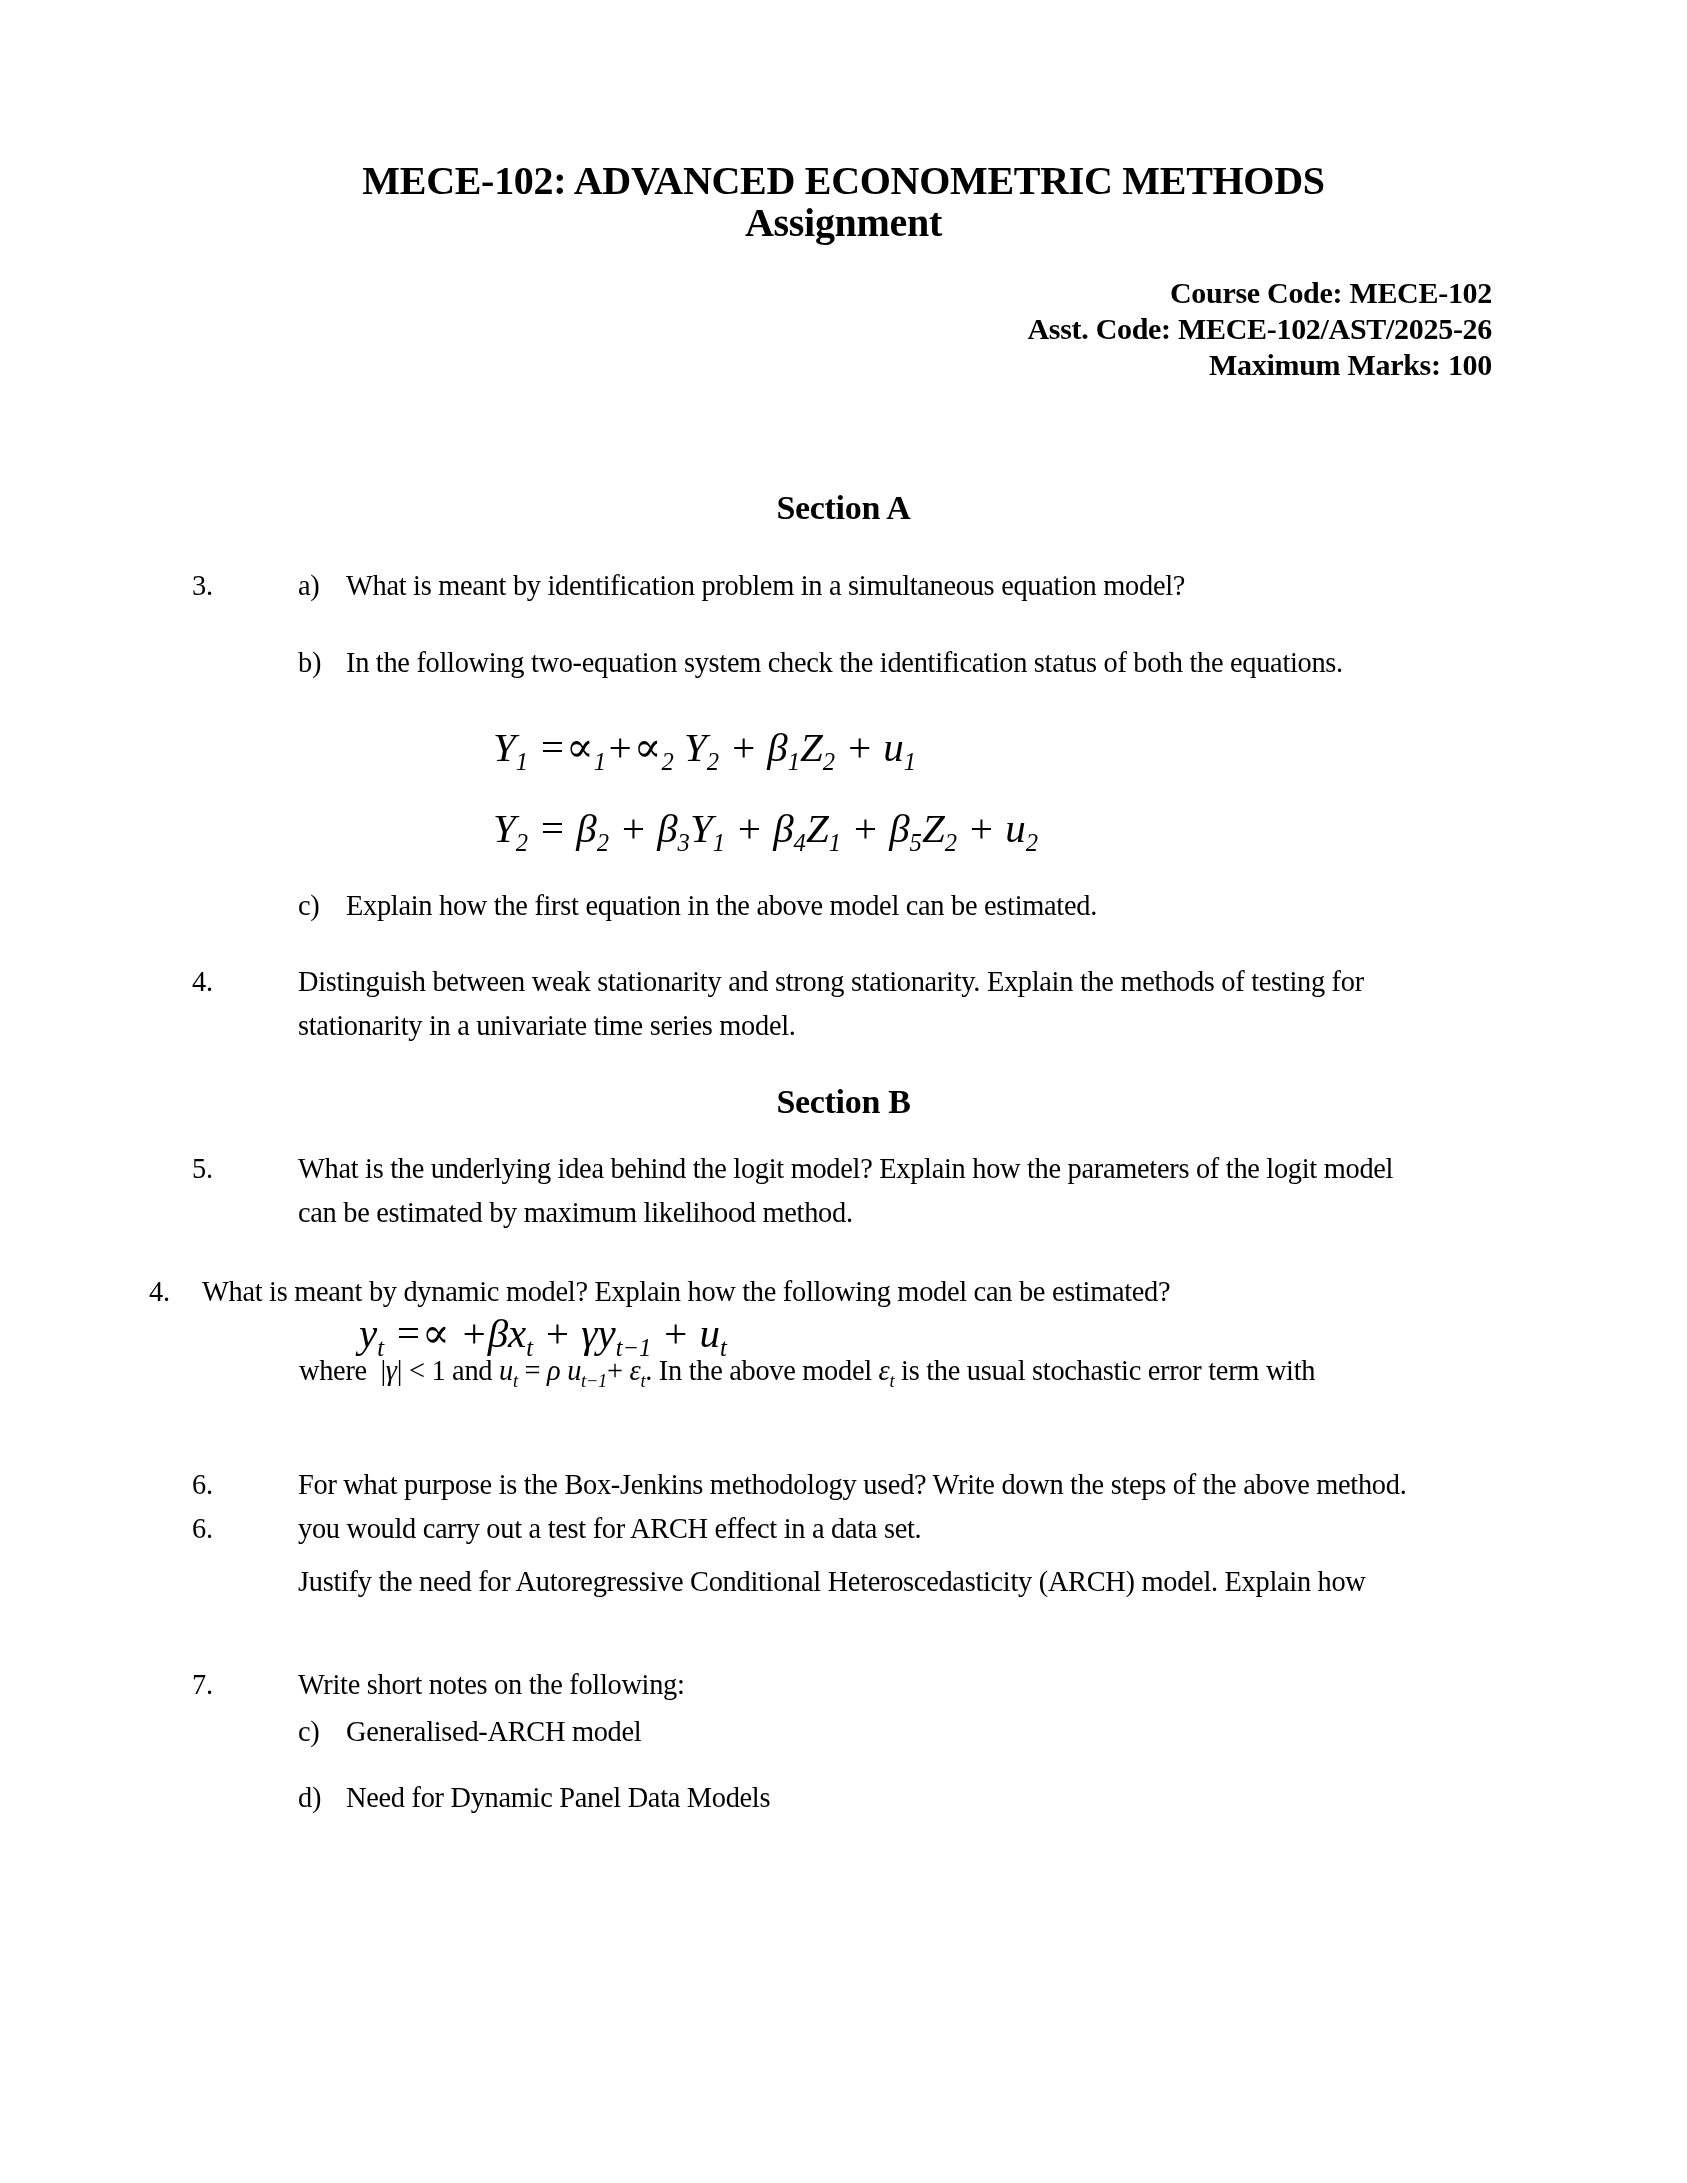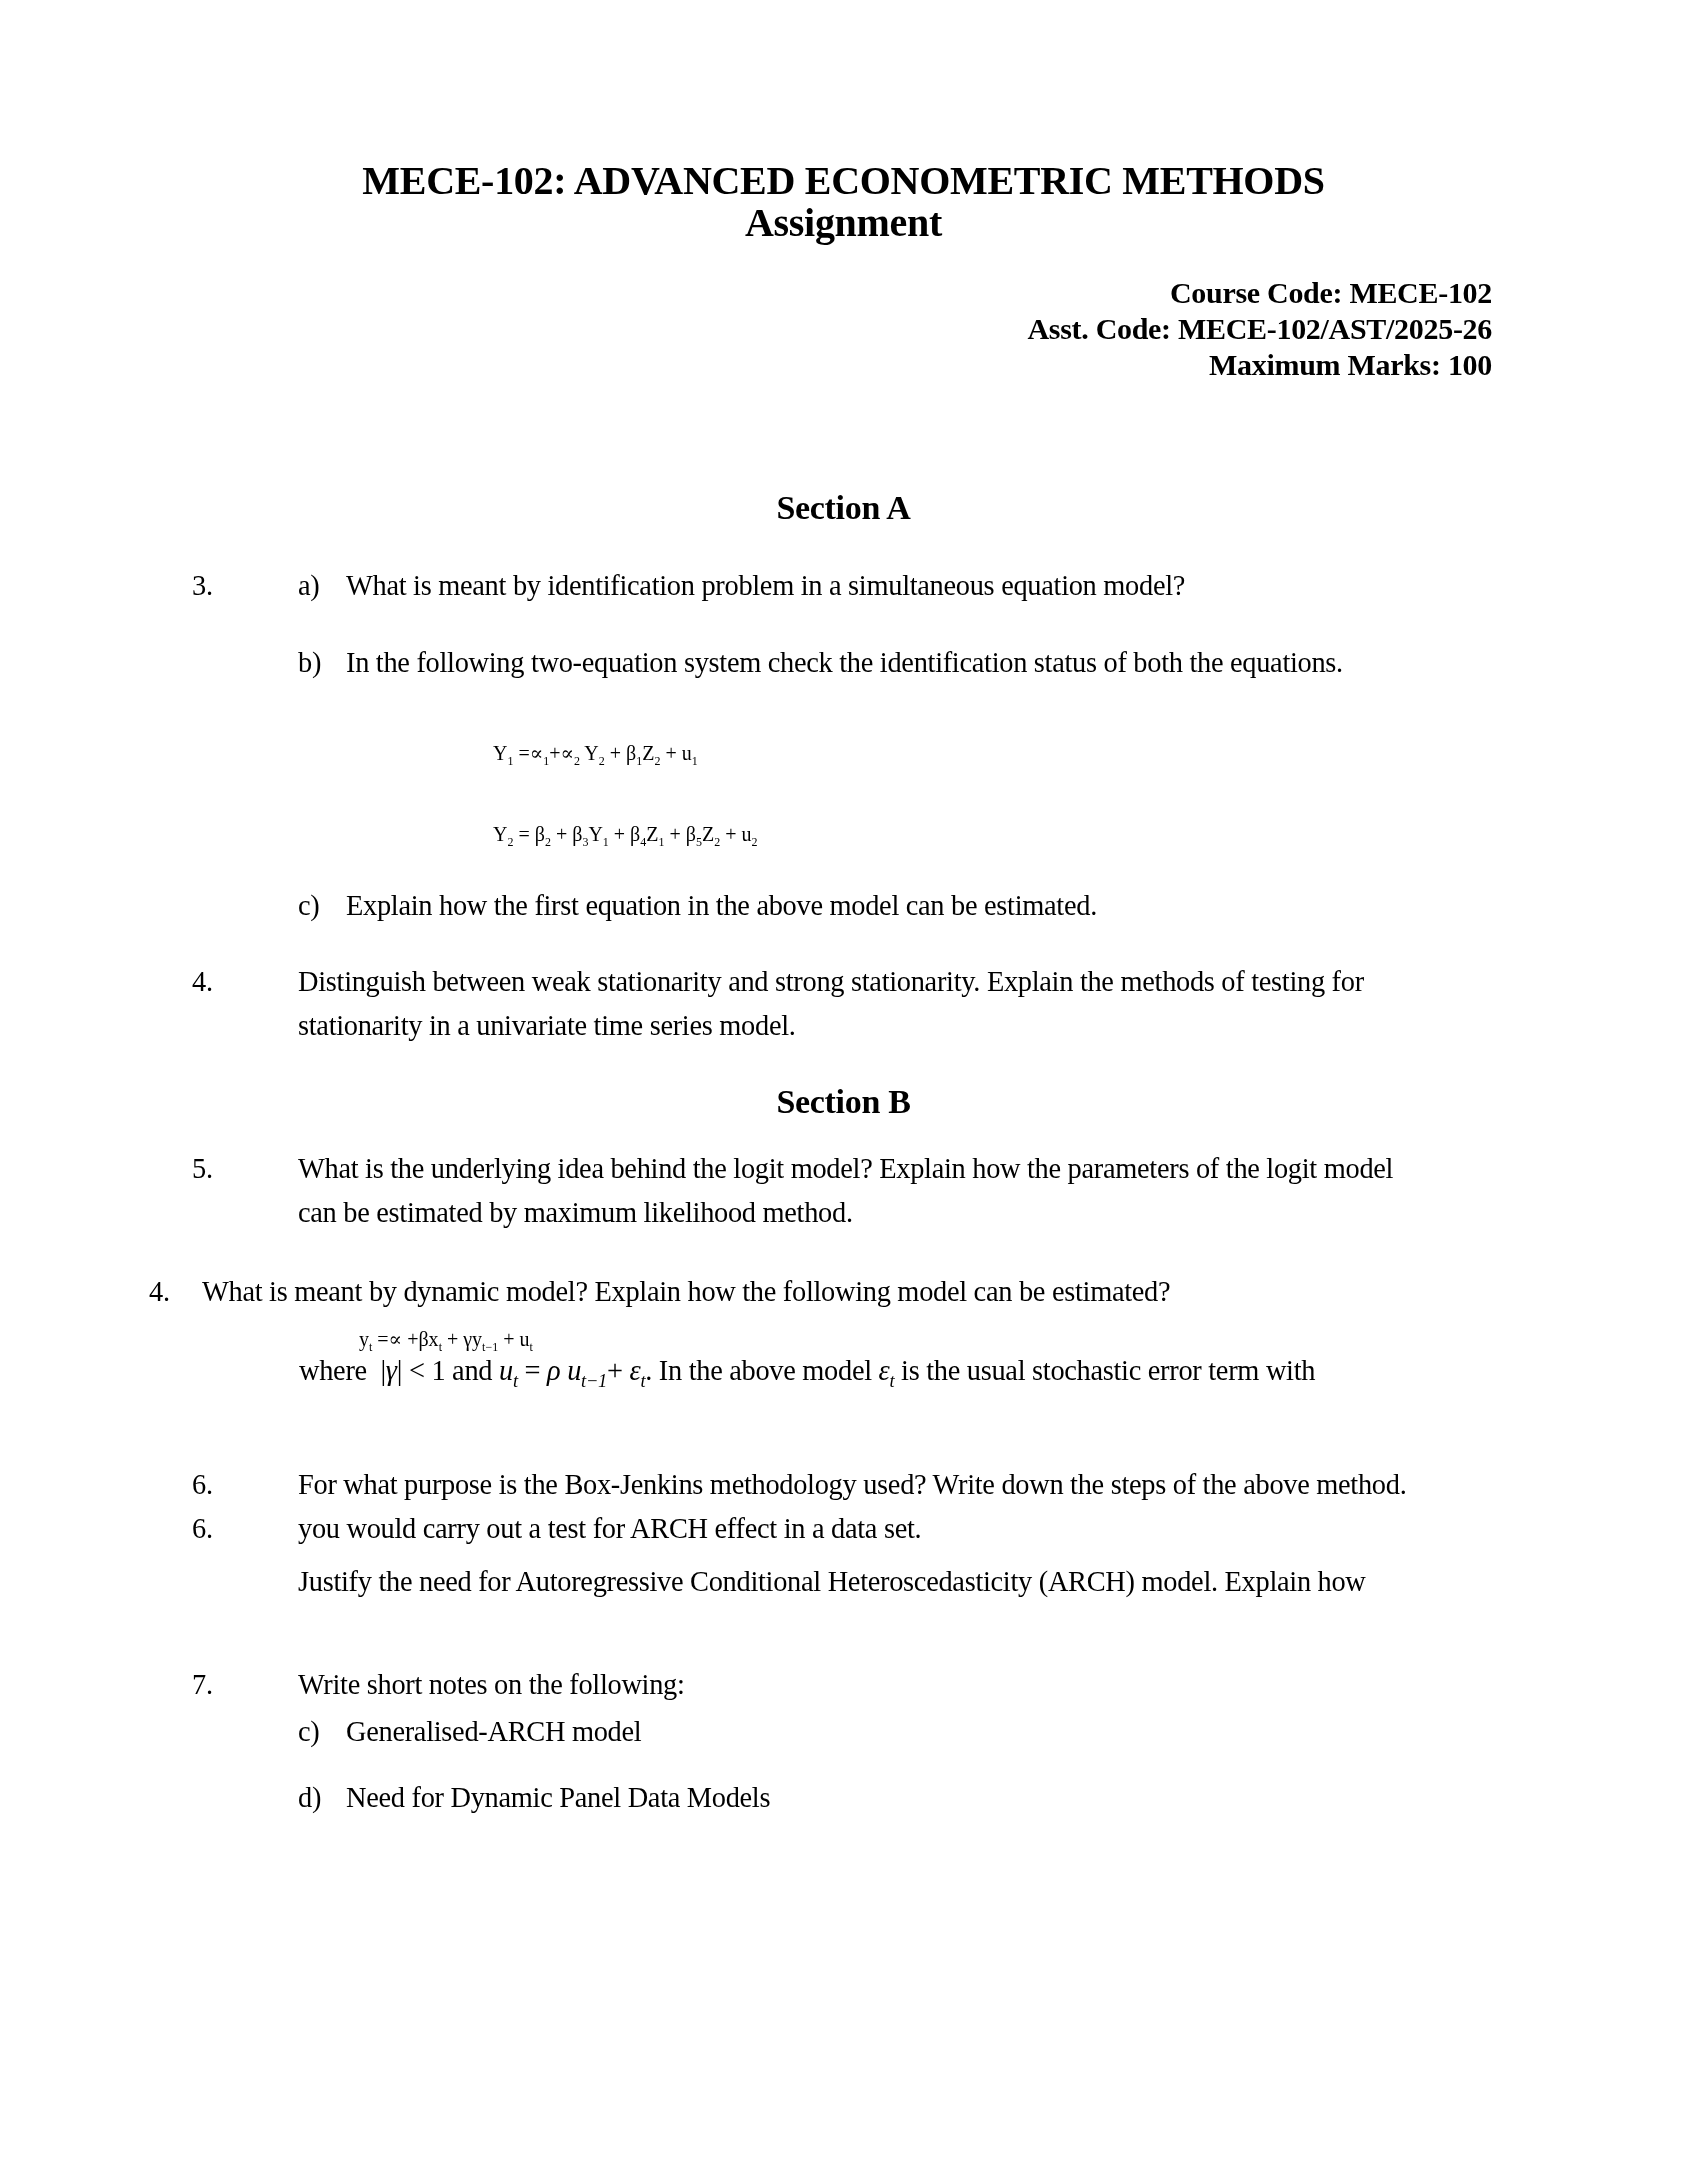--- a/index.html
+++ b/index.html
@@ -48,23 +48,24 @@
   .row { left: 192px; right: 159px; line-height: 44px; }
   .row .num { position: absolute; left: 0; top: 0; }
   .row .body { margin-left: 106px; }
   .row-out { left: 149px; }
   .row-out .body { margin-left: 53px; }
   .sublabel { display: inline-block; width: 48px; }
   .line { white-space: pre; }
   .where-par { left: 299px; right: 159px; line-height: 38px; }
   .wide { line-height: 53px; }
   .equation {
-    font-size: 20px;
+    font-size: 41px;
+    font-style: italic;
     letter-spacing: 0;
-    line-height: 52px;
+    line-height: 40px;
     font-family: "Liberation Serif", "DejaVu Serif", serif;
   }
   .equation sub, .equation sup { font-size: 0.6em; }
   .math sub, .math sup { font-style: italic; font-size: 0.65em; }
 </style>
 </head>
 <body>
 
 <div class="page">
 

